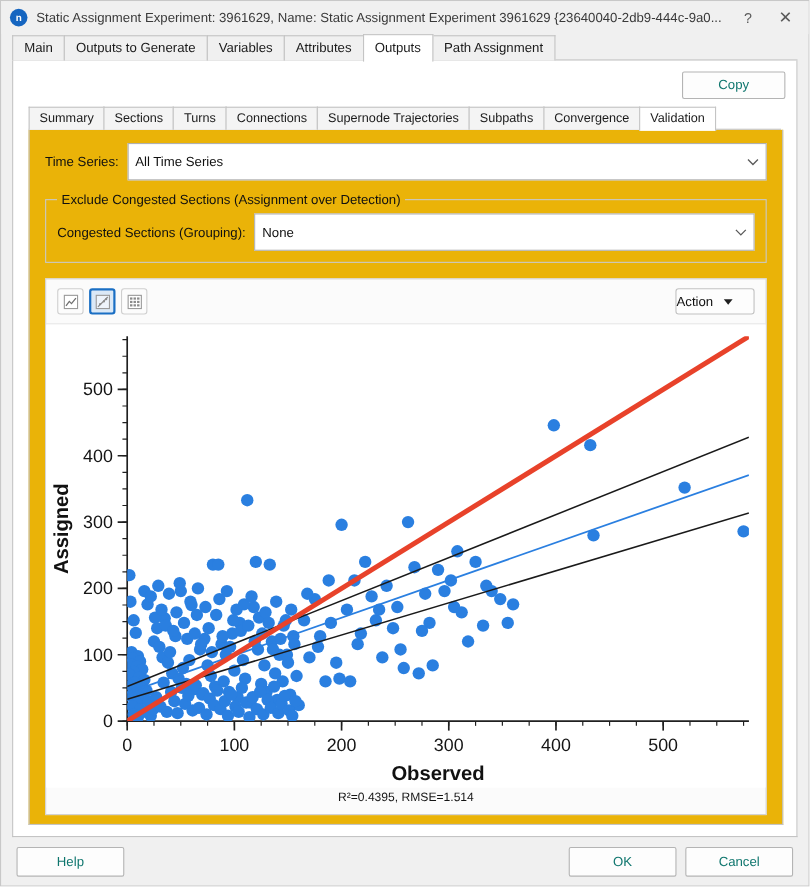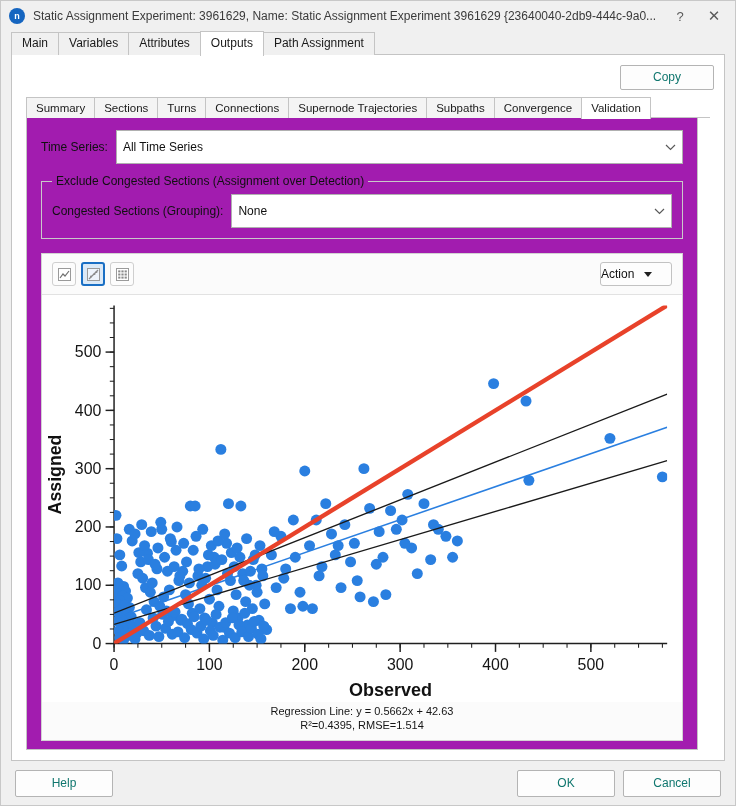--- a/index.html
+++ b/index.html
@@ -129,24 +129,24 @@
     line-height: 14px;
   }
   .subtab.active {
     background: #ffffff; z-index: 3;
     margin-bottom: -1px; padding-bottom: 4px;
   }
 
   
   .panel {
     flex: 1 1 auto;
-    margin: 0 26px 10px 14px;
+    margin: 0 12px 10px 14px;
     border: 1px solid #c4c4c4;
     border-top: none;
-    background: #a21caf;
+    background: #eab308;
     box-sizing: border-box;
     padding: 12px 14px 8px 14px;
     display: flex; flex-direction: column;
     min-height: 0;
   }
 
   .field-row {
     display: flex; align-items: center; gap: 8px;
     margin-bottom: 10px;
   }
@@ -257,20 +257,21 @@
     <div class="app-logo">
       <span>n</span>
     </div>
     <div class="title-text">Static Assignment Experiment: 3961629, Name: Static Assignment Experiment 3961629  {23640040-2db9-444c-9a0...</div>
     <div class="title-btn">?</div>
     <div class="title-btn close">✕</div>
   </div>
 
   <div class="tabstrip">
     <div class="tab">Main</div>
+    <div class="tab">Outputs to Generate</div>
     <div class="tab">Variables</div>
     <div class="tab">Attributes</div>
     <div class="tab active">Outputs</div>
     <div class="tab">Path Assignment</div>
   </div>
 
   <div class="page">
 
     <div class="toprow">
       <div class="btn">Copy</div>
@@ -665,21 +666,20 @@
                 <circle cx="392" cy="235.68275862068964" r="5.2" fill="#2a7fe0"></circle>
                 <line x1="68" y1="304.951724137931" x2="590" y2="94.934924137931" stroke="#1a1a1a" stroke-width="1.3"></line>
                 <line x1="68" y1="315.5655172413793" x2="590" y2="158.6847172413793" stroke="#1a1a1a" stroke-width="1.3"></line>
                 <line x1="68" y1="310.186" x2="590" y2="126.73719999999997" stroke="#2a7fe0" stroke-width="1.5"></line>
                 <line x1="68" y1="334" x2="590" y2="10" stroke="#e8422a" stroke-width="4.2"></line>
               </g>
             </svg>
         </div>
 
         <div class="reg-text">
-          <div>Regression Line: y = 0.5662x + 42.63</div>
           <div>R²=0.4395, RMSE=1.514</div>
         </div>
       </div>
     </div>
   </div>
 
   <div class="footer">
     <div class="btn">Help</div>
     <div class="right">
       <div class="btn">OK</div>

